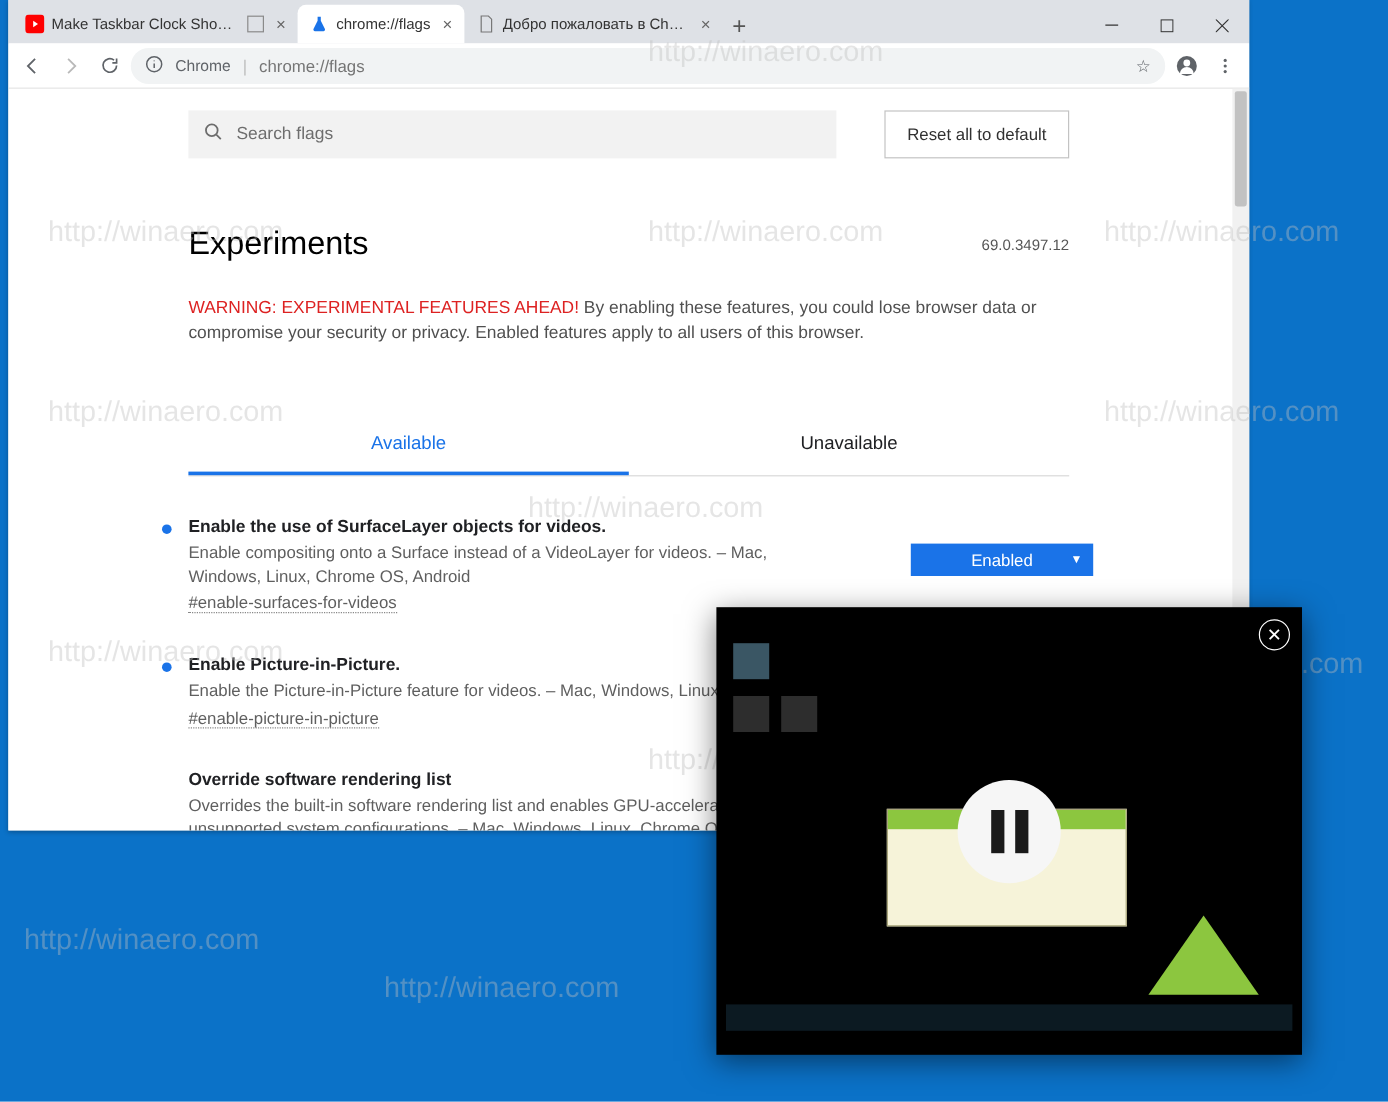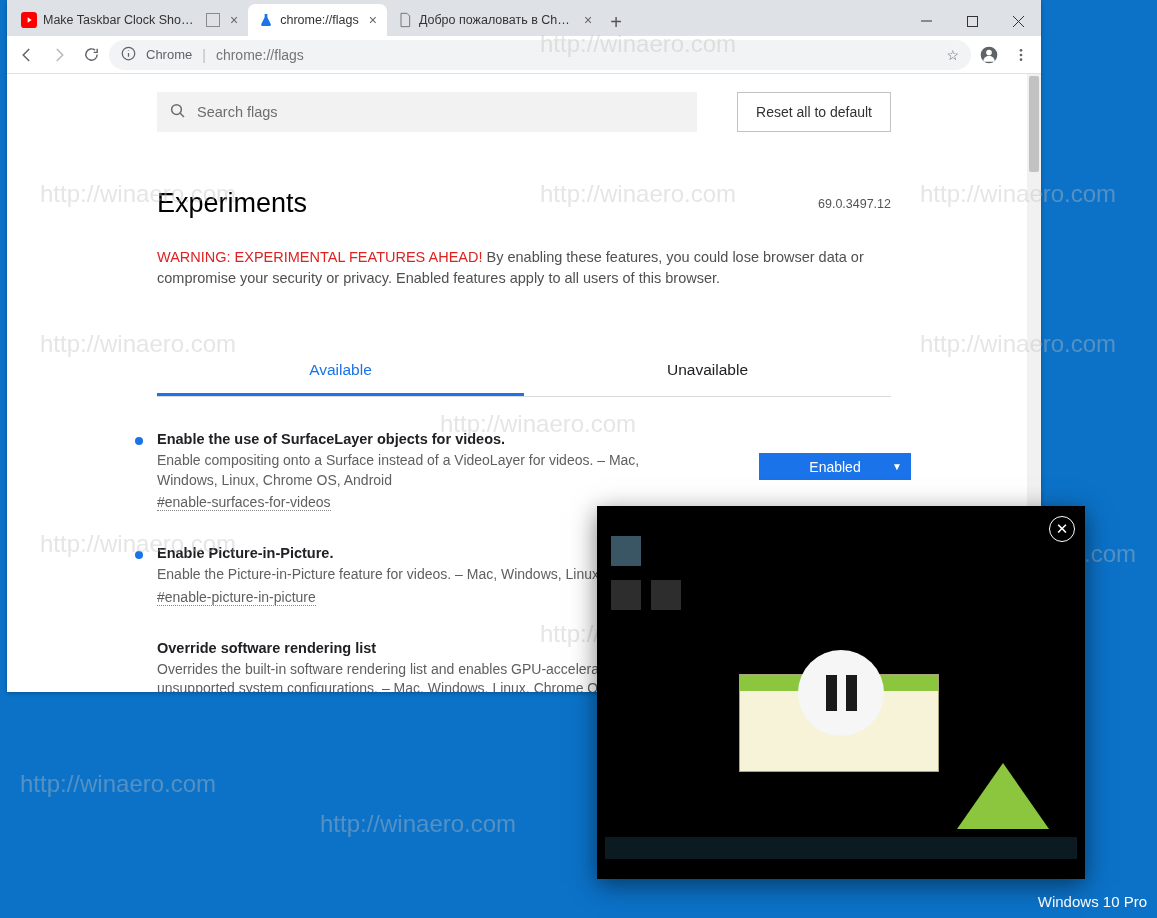--- a/index.html
+++ b/index.html
@@ -242,21 +242,20 @@
     <span>
         <span class="bars">
           <div></div>
           <div></div>
         </span>
       </span>
   </div>
 </div>
 
 <div class="os-info">
-  <div class="l1">Windows 10 Pro</div>
 </div>
 
 <div class="wm">
   <span style="left:40px; top:180px">http://winaero.com</span>
   <span style="left:540px; top:30px">http://winaero.com</span>
   <span style="left:540px; top:180px">http://winaero.com</span>
   <span style="left:920px; top:180px">http://winaero.com</span>
   <span style="left:40px; top:330px">http://winaero.com</span>
   <span style="left:440px; top:410px">http://winaero.com</span>
   <span style="left:920px; top:330px">http://winaero.com</span>

